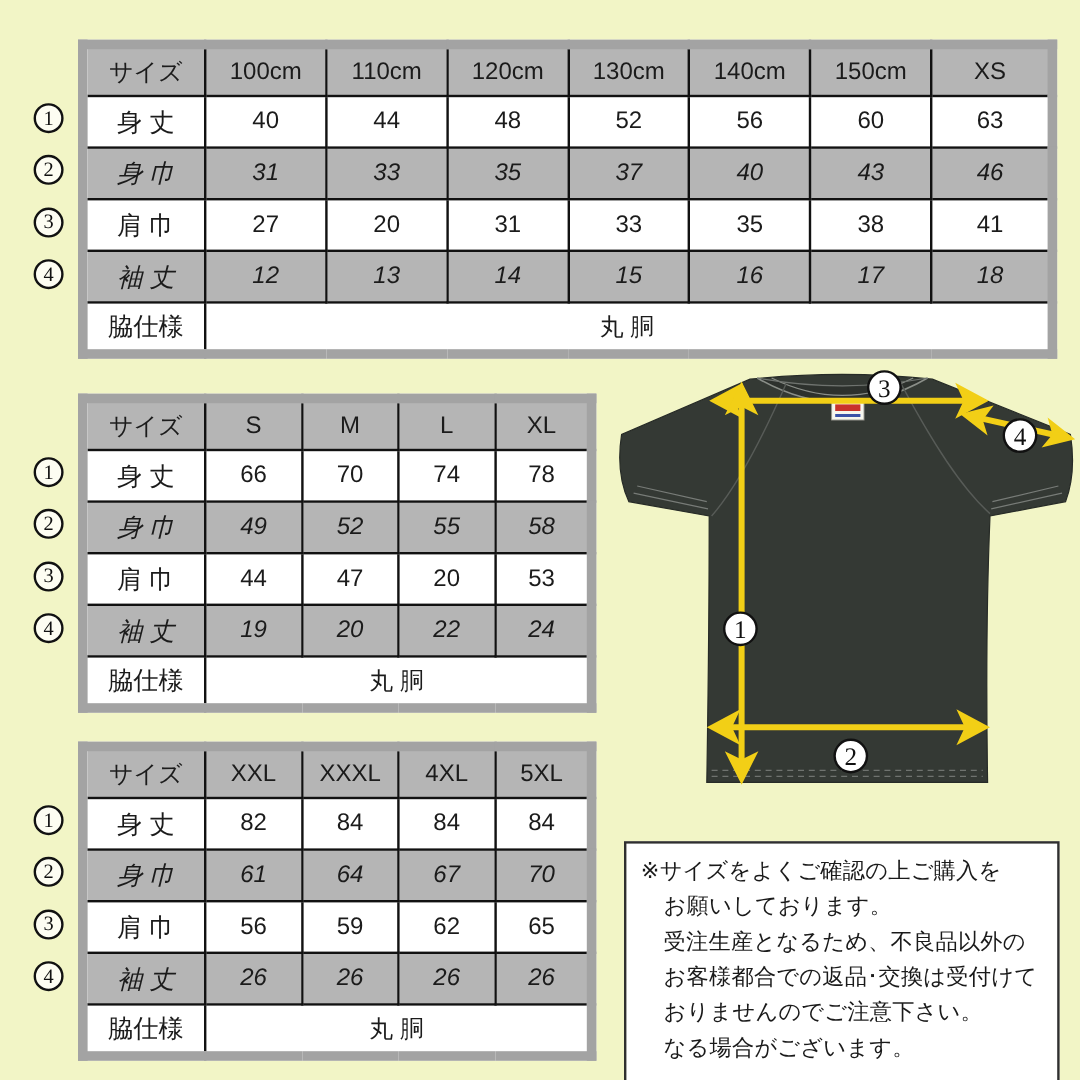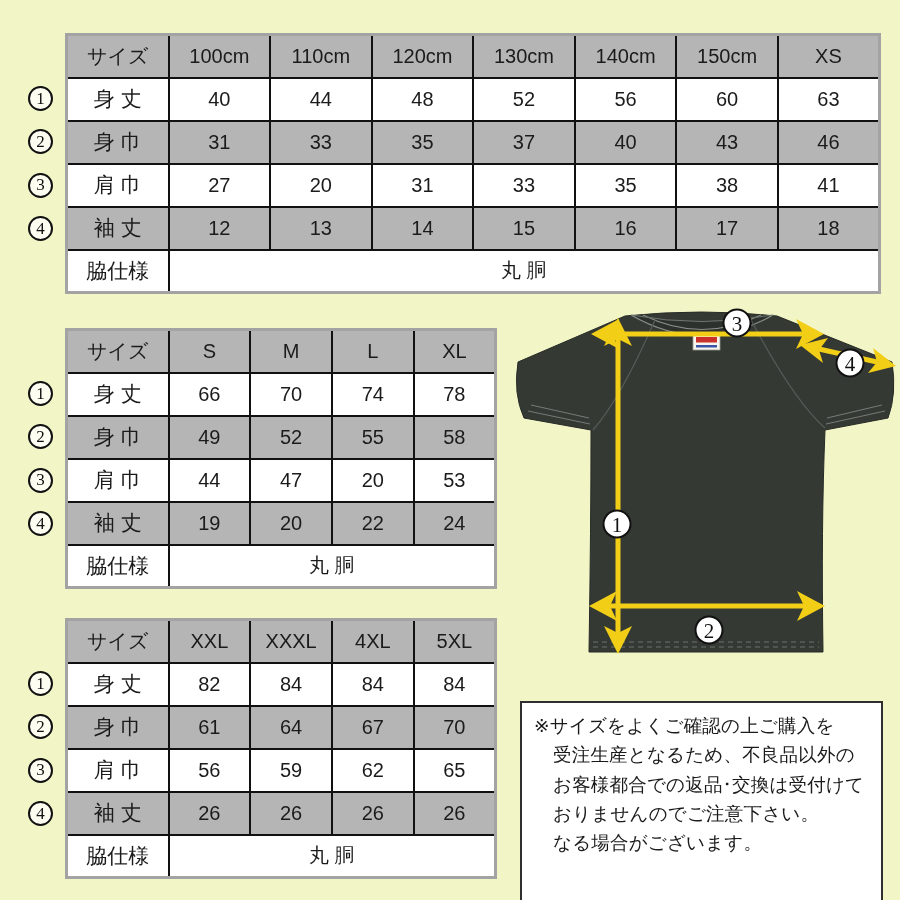--- a/index.html
+++ b/index.html
@@ -11,35 +11,35 @@
     overflow:hidden;
   }
   .page{position:relative;width:900px;height:900px;}
 
   
   table.size-table{
     position:absolute;
     border-collapse:collapse;
     table-layout:fixed;
     background:#ffffff;
-    border:3px solid #a3a3a3;
+    border:8px solid #a3a3a3;
   }
   table.size-table th, table.size-table td{
     border:2px solid #111;
     text-align:center;
     vertical-align:middle;
     font-weight:400;
     font-size:20px;
     padding:0;
     overflow:hidden;
     white-space:nowrap;
   }
   table.size-table tr{height:43px;}
   table.size-table .hdr{background:#b5b5b5;}
-  table.size-table tr.shade td, table.size-table tr.shade th{background:#b5b5b5;}
+  table.size-table tr.shade td, table.size-table tr.shade th{background:#b5b5b5;font-style:italic;}
   table.size-table .lbl{font-size:21px;}
   col.col-label{width:102px;}
   #table-kids{left:65px;top:33px;width:816px;}
   #table-adult{left:65px;top:328px;width:432px;}
   #table-big{left:65px;top:618px;width:432px;}
 
   
   .markers{position:absolute;left:28px;display:flex;flex-direction:column;gap:18.4px;}
   #markers-kids{top:86px;}
   #markers-adult{top:381px;}
@@ -326,19 +326,20 @@
       <text class="svg-circle-digit" x="112" y="218" text-anchor="middle" dy="0.36em">1</text>
     </g>
     <g>
       <circle cx="204" cy="324" r="13.5" fill="#ffffff" stroke="#111" stroke-width="2"></circle>
       <text class="svg-circle-digit" x="204" y="324" text-anchor="middle" dy="0.36em">2</text>
     </g>
   </svg>
 
   <div class="note-box">
     <div class="note-line">※サイズをよくご確認の上ご購入を</div>
+    <div class="note-line indent">お願いしております。</div>
     <div class="note-line indent">受注生産となるため、不良品以外の</div>
     <div class="note-line indent">お客様都合での返品･交換は受付けて</div>
     <div class="note-line indent">おりませんのでご注意下さい。</div>
     <div class="note-line indent">なる場合がございます。</div>
   </div>
 
 </div>
 
 </body></html>

